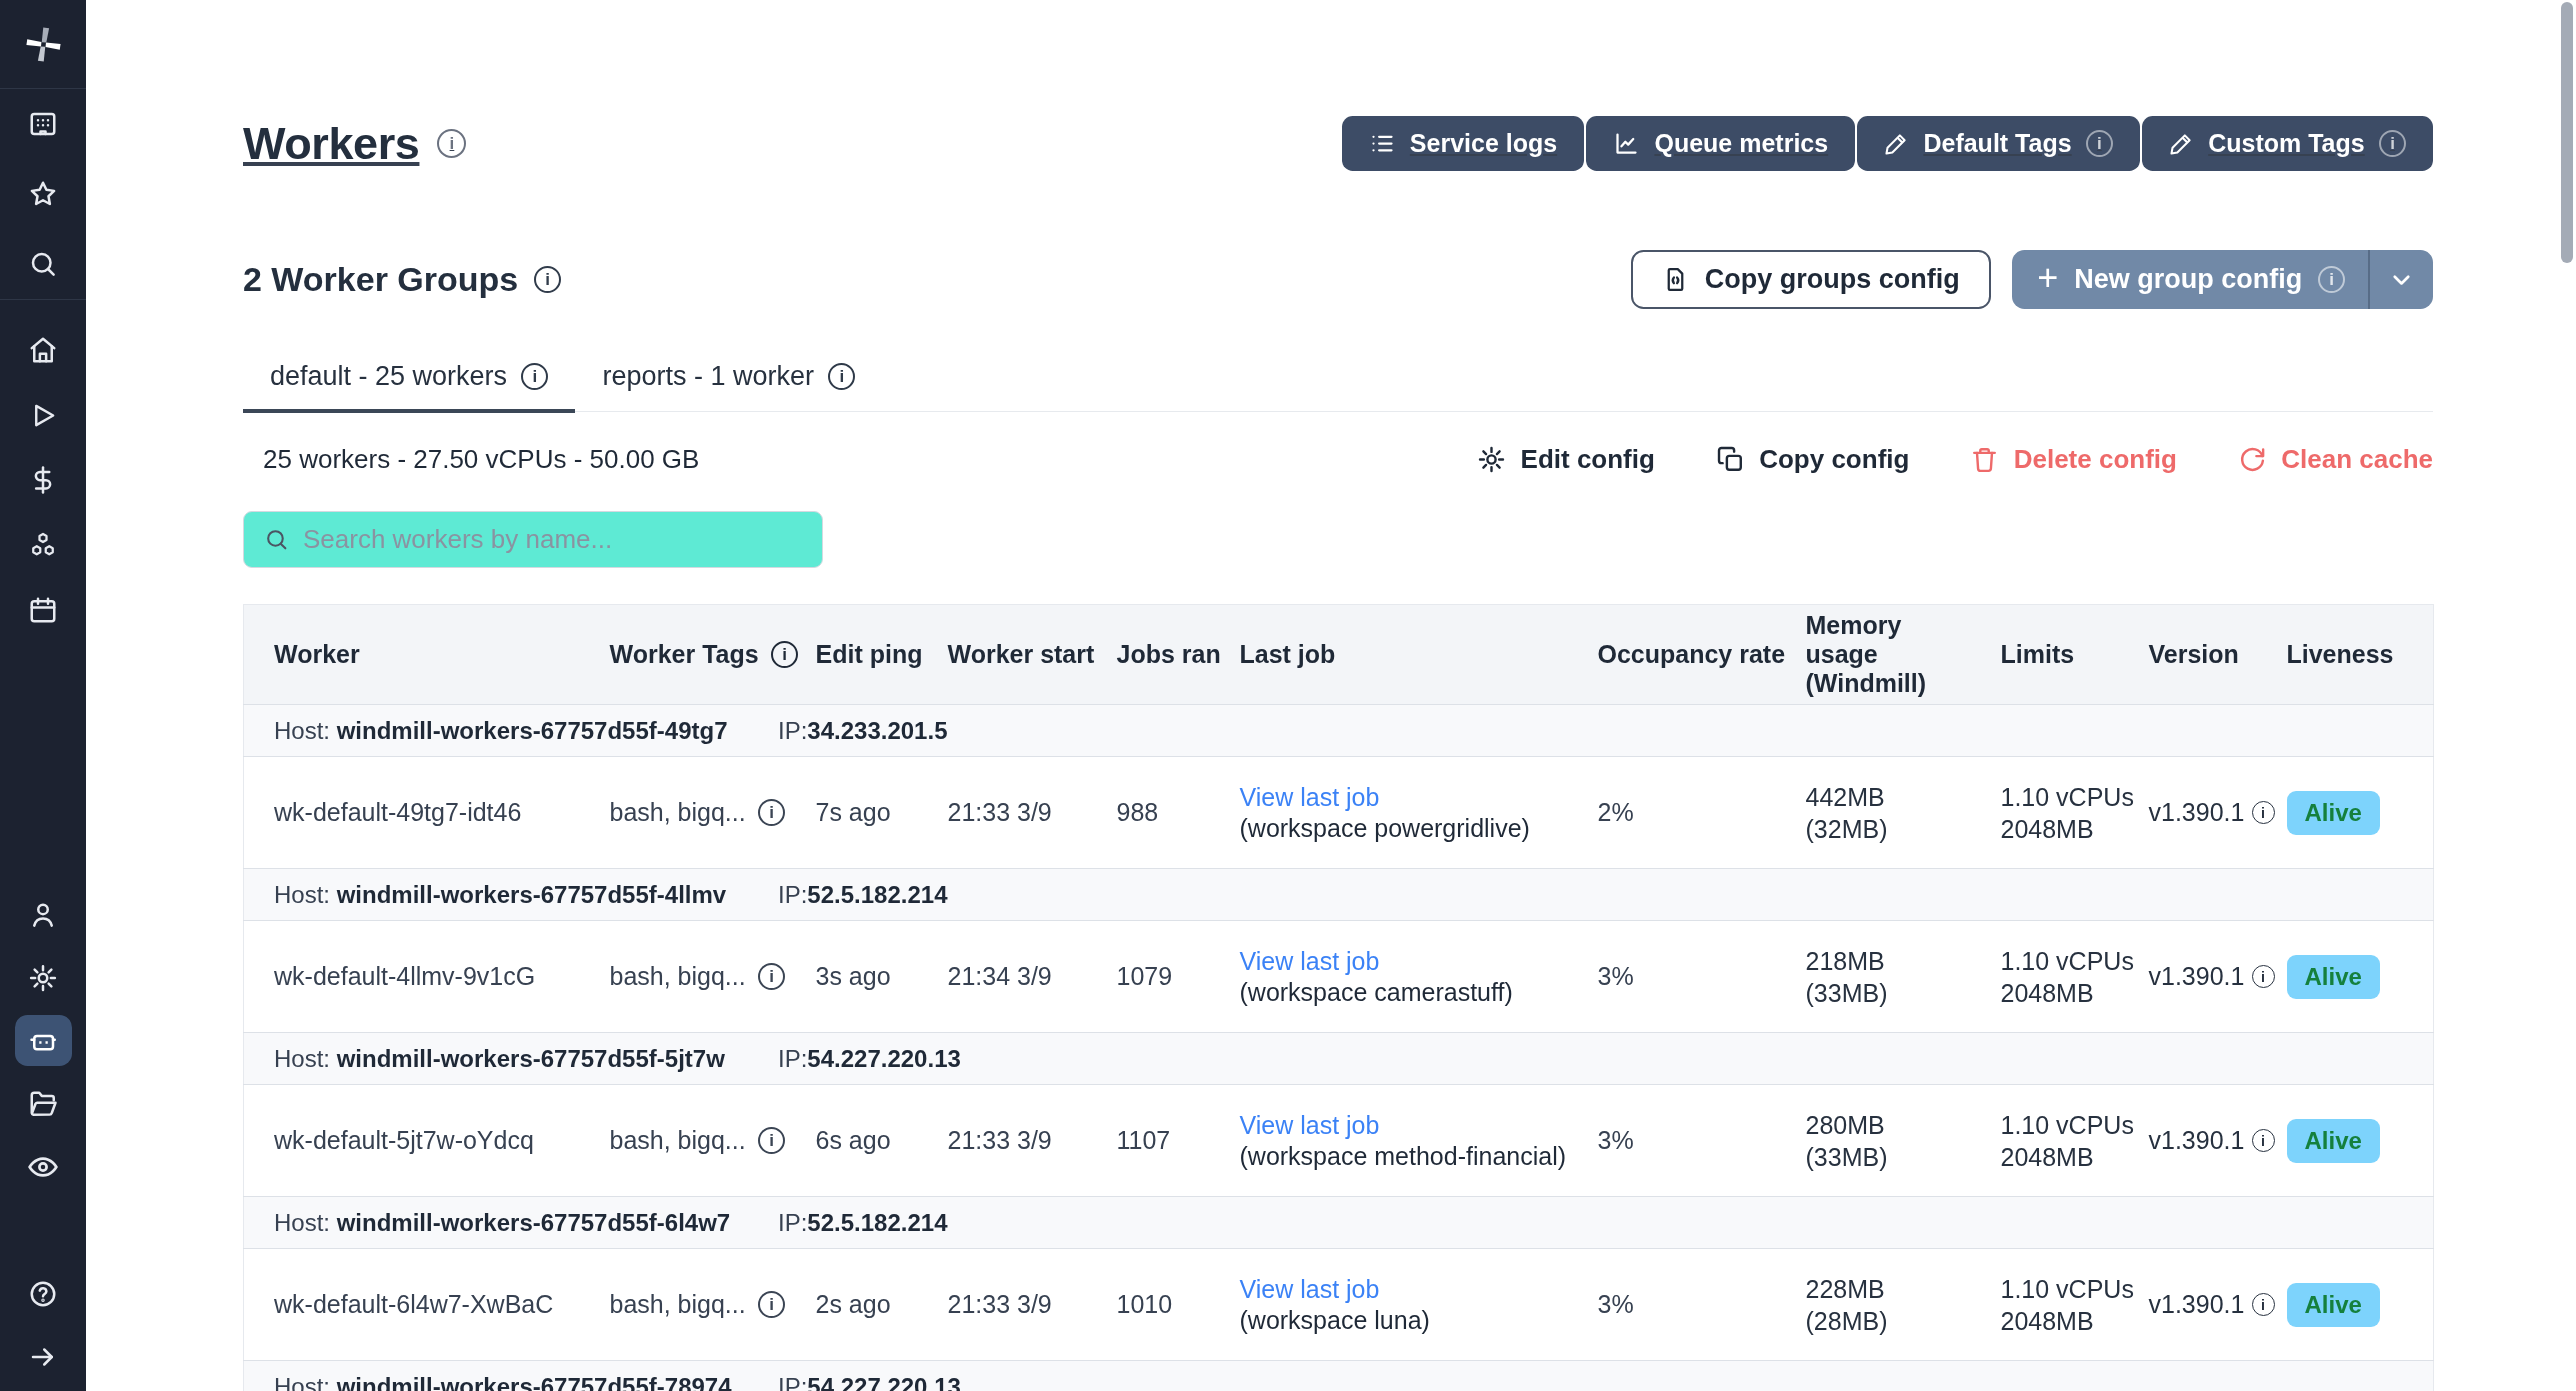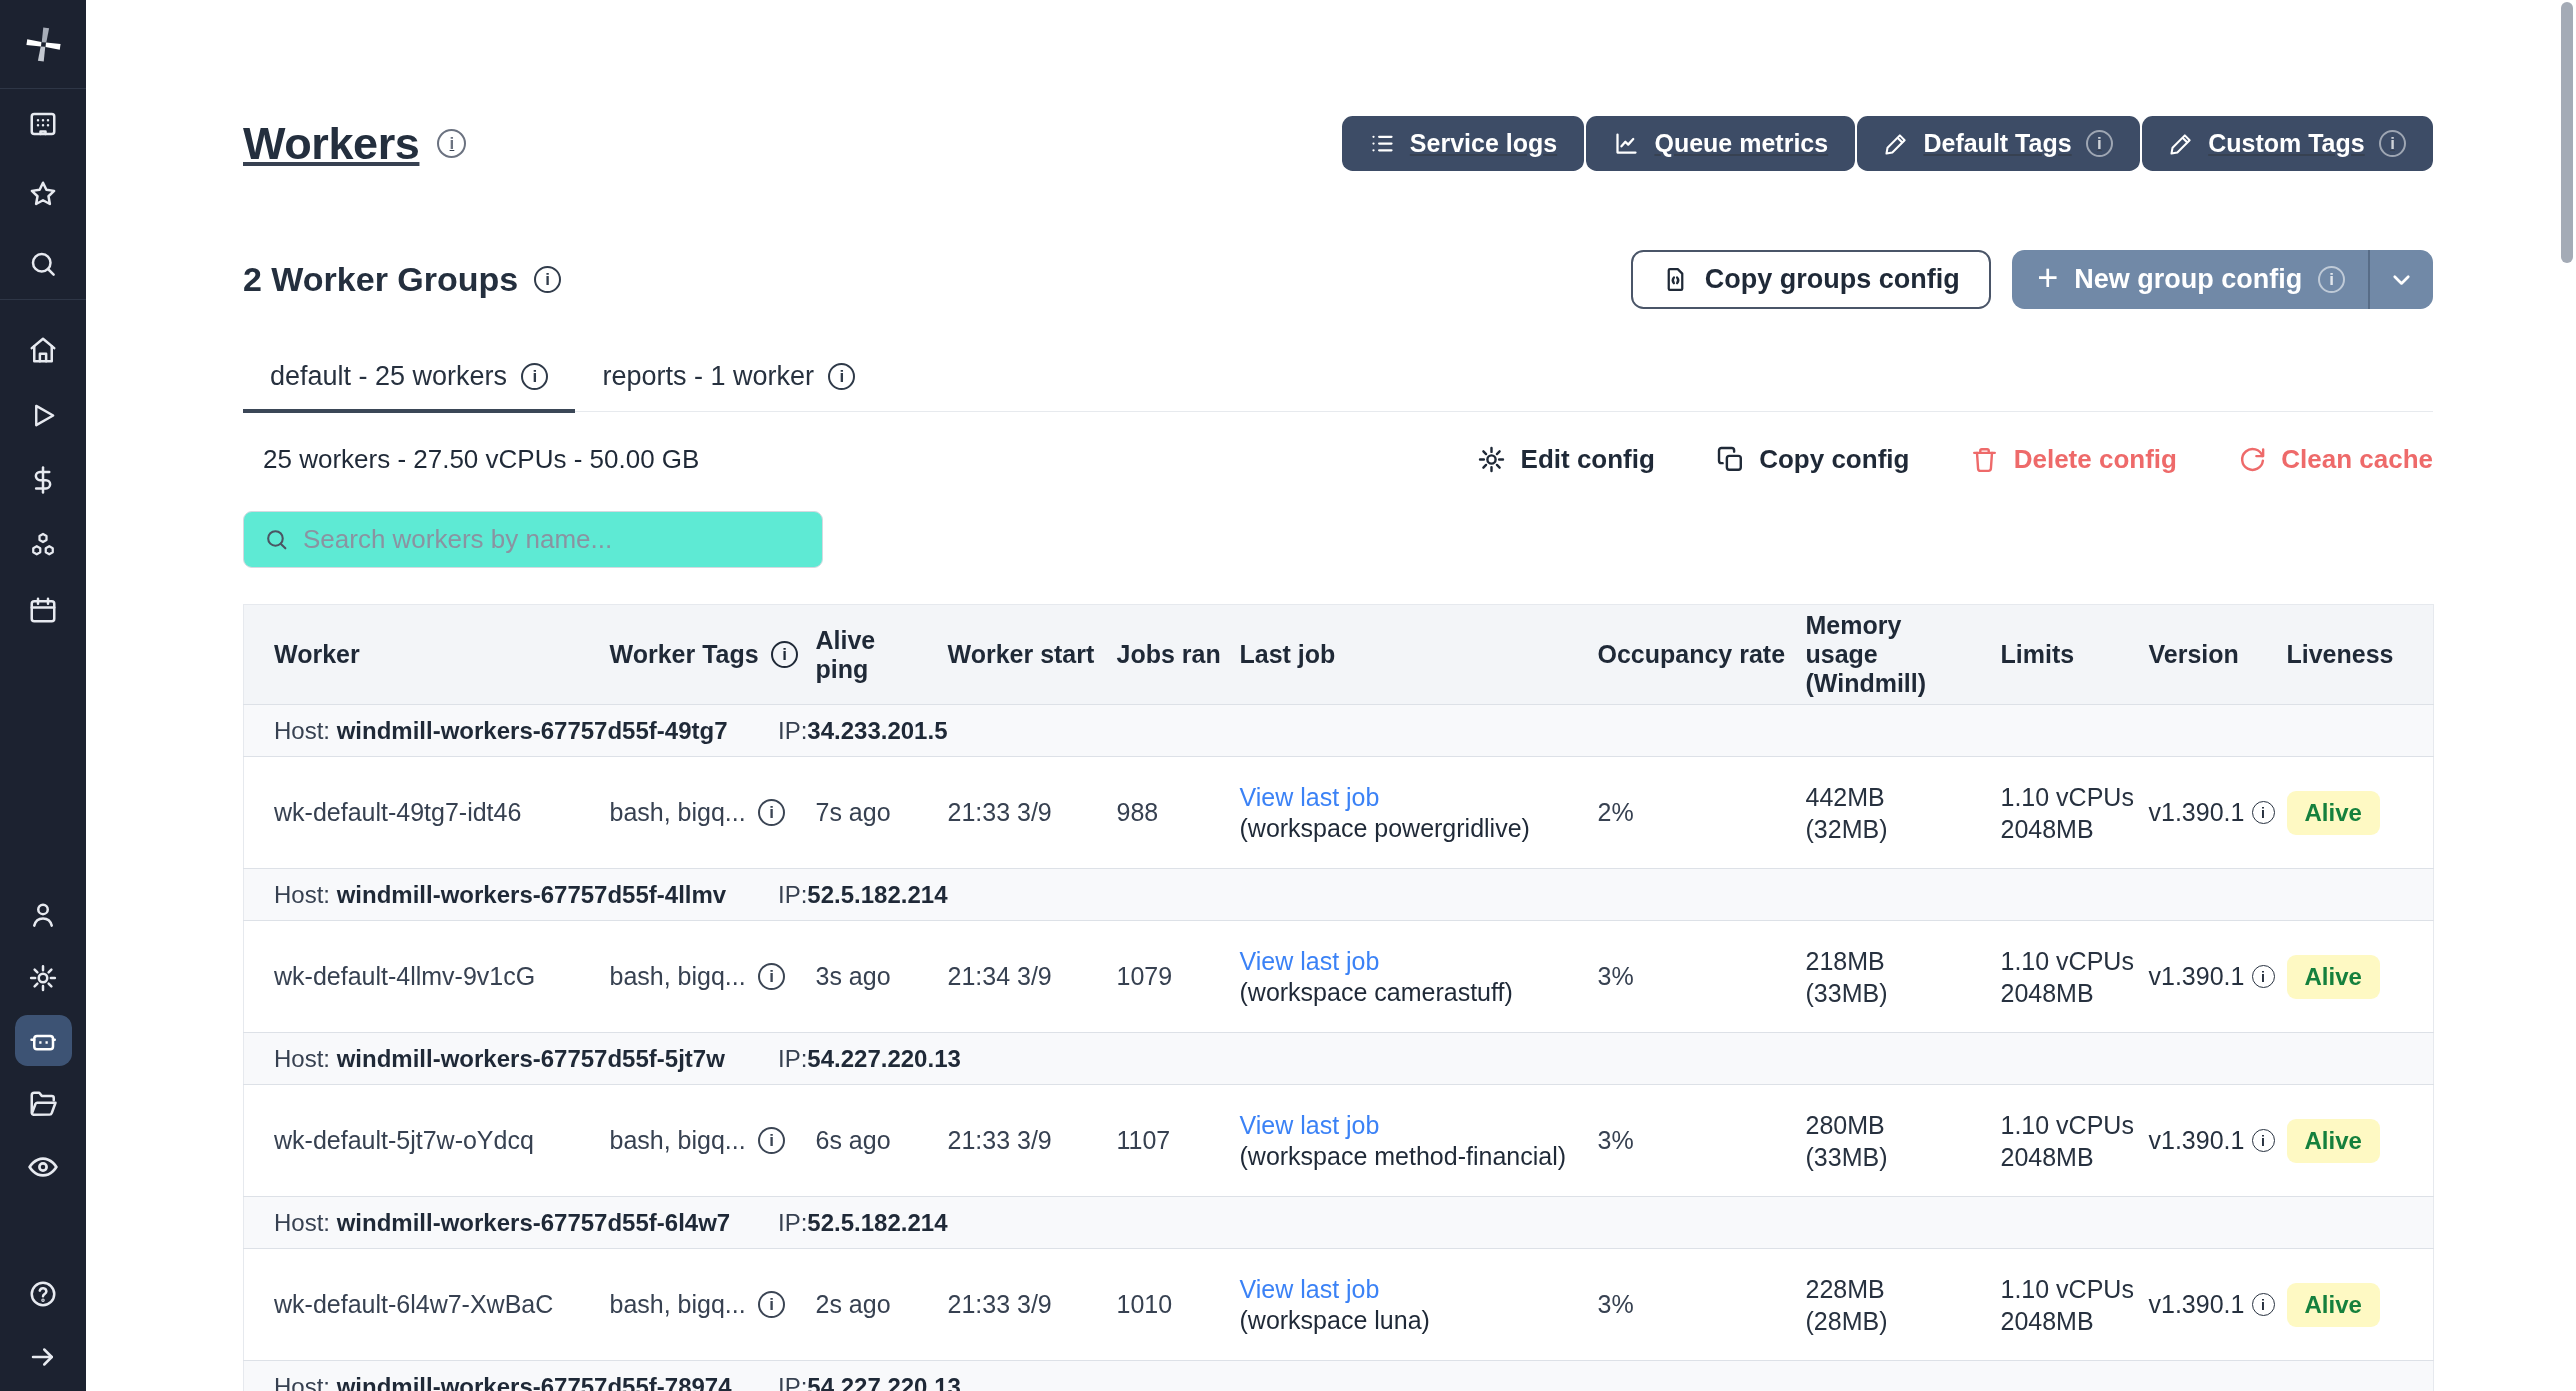--- a/index.html
+++ b/index.html
@@ -91,21 +91,21 @@
   tr.host-row b { color:#1f2937; font-weight:700; }
   .host-flex { display:flex; }
   .host-flex .host-part { width:504px; flex:none; }
   tr.worker-row td { height:112px; background:#ffffff; }
   .tags-cell { display:flex; align-items:center; gap:12.5px; color:#374151; }
   .tags-cell .info-icon { color:#3b4554; }
   .lastjob a { color:#3b82f6; text-decoration:none; font-size:25px; display:block; line-height:31px; }
   .lastjob .ws { color:#1f2937; line-height:31px; }
   .two-line div { line-height:32px; color:#27313f; }
   .version-cell { display:flex; align-items:center; gap:7.2px; color:#27313f; }
-  .badge-alive { display:inline-block; background:#fef9c3; color:#15803d; font-weight:600;
+  .badge-alive { display:inline-block; background:#7dd3fc; color:#15803d; font-weight:600;
                  font-size:24px; padding:8px 18px; border-radius:9px; }
 
   .scrollbar-thumb { position:fixed; right:2.7px; top:1.8px; width:12.5px; height:261px;
                      background:#a4abb6; border-radius:7.2px; }
 </style>
 </head>
 <body>
 
 <aside class="sidebar">
   <div class="logo-wrap">
@@ -418,21 +418,21 @@
     </colgroup>
     <thead>
       <tr>
         <th>Worker</th>
         <th>
           <span class="th-info">
             <span>Worker Tags</span>
             <span class="info-icon">i</span>
           </span>
         </th>
-        <th>Alive ping</th>
+        <th>Edit ping</th>
         <th>Worker start</th>
         <th>Jobs ran</th>
         <th>Last job</th>
         <th>Occupancy rate</th>
         <th style="padding-right:36px">Memory usage (Windmill)</th>
         <th>Limits</th>
         <th>Version</th>
         <th>Liveness</th>
       </tr>
     </thead>

